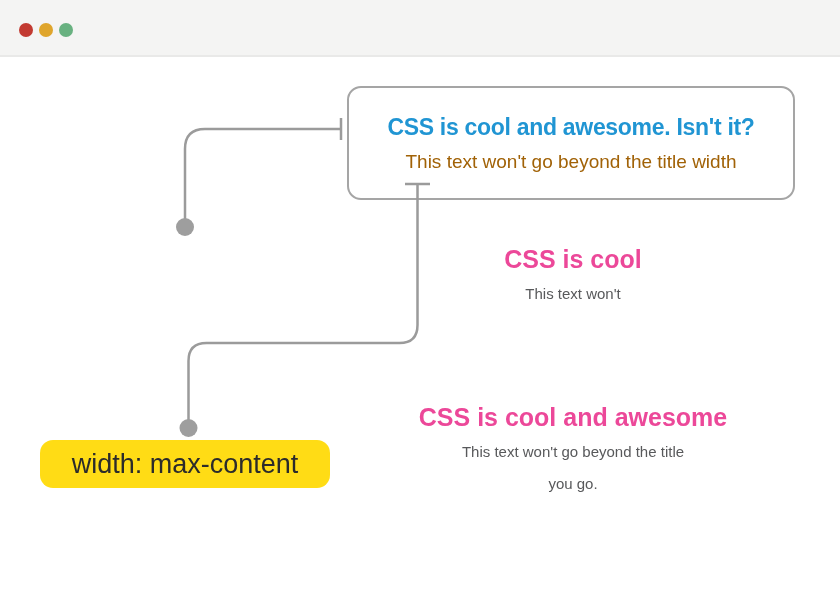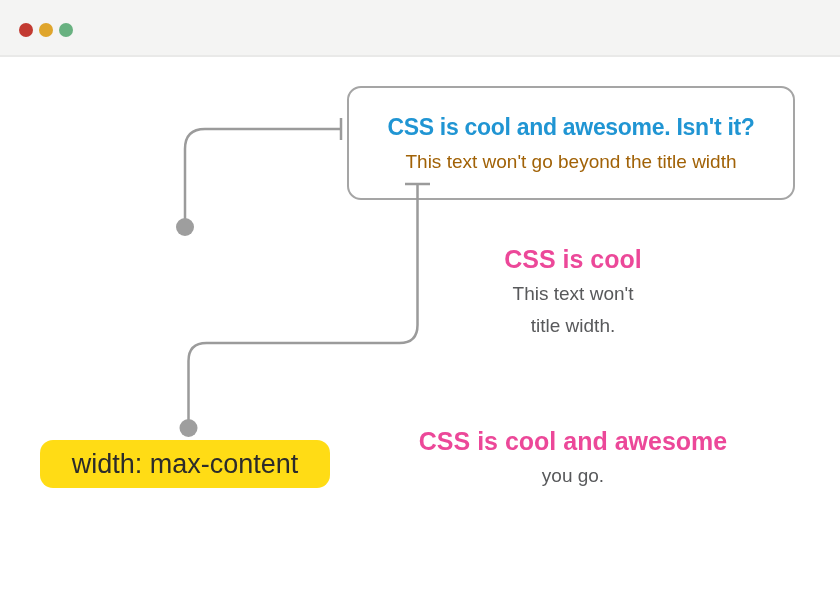--- a/index.html
+++ b/index.html
@@ -63,26 +63,26 @@
     font-size: 27px; color: #2b2b2b;
     white-space: nowrap;
     z-index: 1;
   }
   .chip.min { top: 246px; }
   .chip.max { top: 440px; }
 
   
   .example { position: absolute; text-align: center; z-index: 1; }
   .example.mid { left: 423px; top: 245px; width: 300px; }
-  .example.max { left: 402px; top: 427px; width: 342px; }
+  .example.max { left: 402px; top: 403px; width: 342px; }
   .ex-title {
     color: #ec4899; font-weight: bold; font-size: 25px;
     line-height: 28px; margin-bottom: 5px; white-space: nowrap;
   }
-  .ex-line { color: #58595b; font-size: 19px; line-height: 32px; white-space: nowrap; }
+  .ex-line { color: #58595b; font-size: 15px; line-height: 32px; white-space: nowrap; }
 </style>
 </head>
 <body>
 
 <div class="stage">
 
   <div class="titlebar">
     <span class="dot close"></span>
     <span class="dot minimize"></span>
     <span class="dot maximize"></span>
@@ -91,25 +91,25 @@
   <div class="title-box">
     <div class="box-title">CSS is cool and awesome. Isn't it?</div>
     <div class="box-subtitle">This text won't go beyond the title width</div>
   </div>
 
   <div class="chip max">width: max-content</div>
 
   <div class="example mid">
     <div class="ex-title">CSS is cool</div>
     <div class="ex-line">This text won't</div>
-    <div class="ex-line">title width.</div>
   </div>
 
   <div class="example max">
     <div class="ex-title">CSS is cool and awesome</div>
+    <div class="ex-line">This text won't go beyond the title</div>
     <div class="ex-line">you go.</div>
   </div>
 
   <svg class="connectors" viewBox="0 0 840 600" xmlns="http://www.w3.org/2000/svg">
 
     <path d="M185 227 L185 149 Q185 129 205 129 L340 129"></path>
     <line x1="341" y1="118" x2="341" y2="140"></line>
     <circle cx="185" cy="227" r="9"></circle>
 
     <line x1="405" y1="184" x2="430" y2="184"></line>

